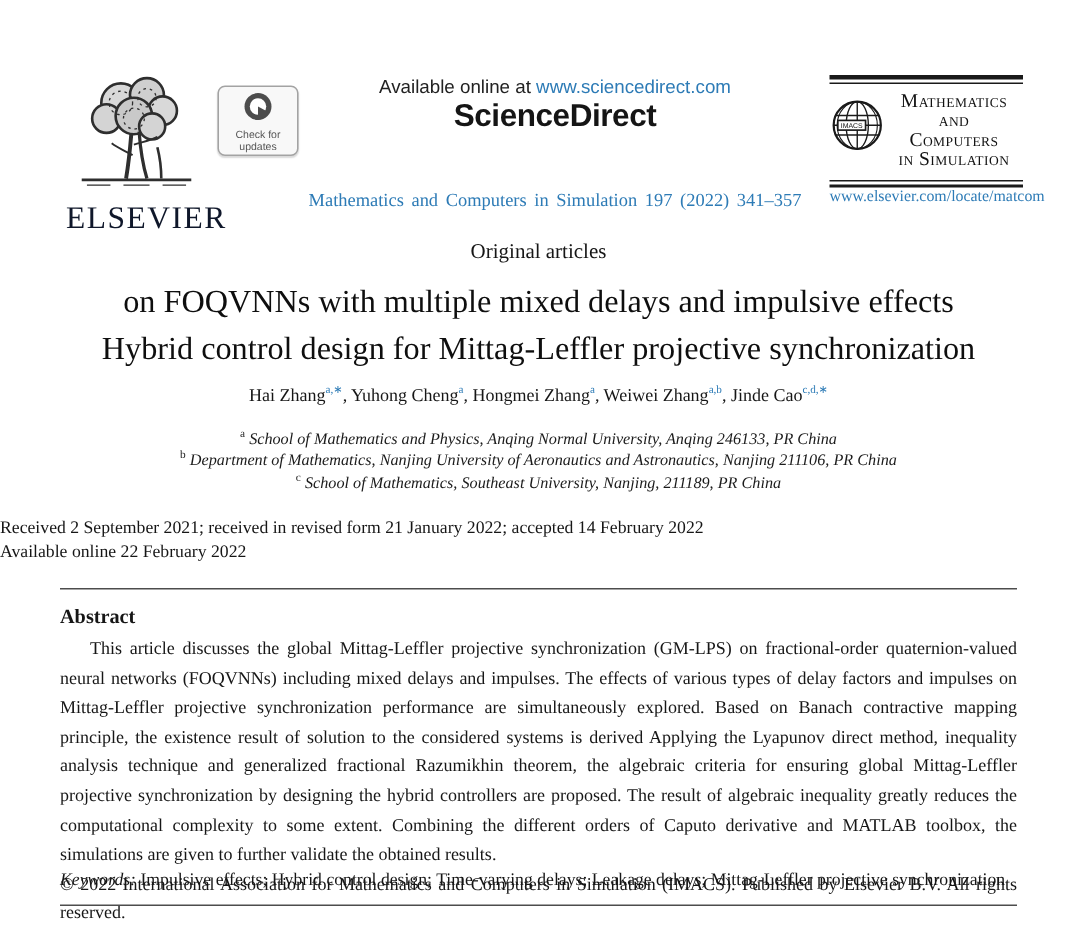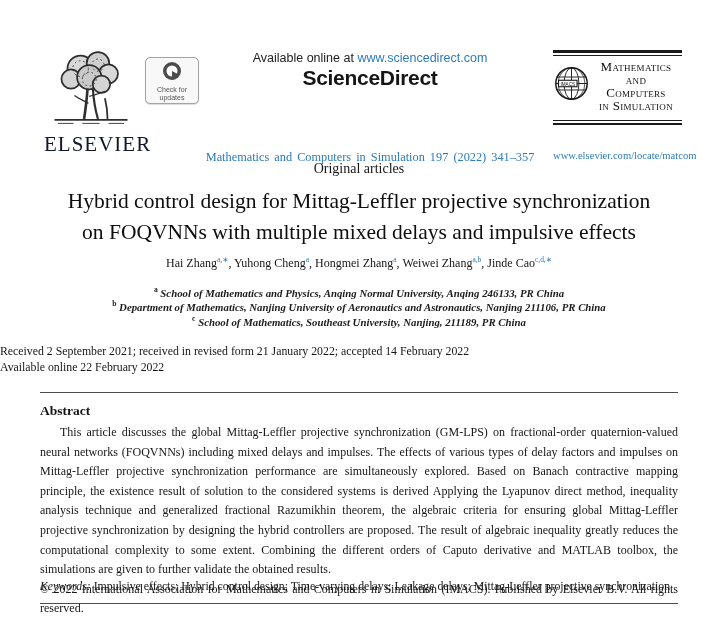--- a/index.html
+++ b/index.html
@@ -8,21 +8,21 @@
     --rule:#4d4d4d;
   }
   *{margin:0;padding:0;box-sizing:border-box;}
   html,body{background:#ffffff;}
   body{
     width:718px;height:618px;position:relative;overflow:hidden;
     font-family:"Liberation Serif", serif;color:var(--ink);
   }
   .abs{position:absolute;}
   .sans{font-family:"Liberation Sans", sans-serif;}
-  .teal{color:var(--link);margin-top:24px;}
+  .teal{color:var(--link);}
 
   
   .elsevier-wrap{left:44px;top:46px;width:94px;text-align:center;}
   .elsevier-name{font-size:21px;letter-spacing:1px;margin-top:2px;color:#0f172a;}
 
   .check-badge{
     left:145px;top:57px;width:54px;height:47px;background:#f8f8f8;
     border:1.5px solid #a3a3a3;border-radius:5px;text-align:center;padding-top:3px;
     box-shadow:0 1px 1px rgba(0,0,0,.15);cursor:pointer;
   }
@@ -39,21 +39,21 @@
   .jrule.thick2{height:2.5px;margin-top:2px;}
   .jbody{display:flex;align-items:center;padding:4px 0 0 0;}
   .jtext{flex:1;text-align:center;font-variant:small-caps;font-size:13px;line-height:13px;letter-spacing:.3px;color:#111;font-weight:500;}
   .journal-url{left:553px;top:126px;width:129px;text-align:center;font-size:10.6px;}
 
   
   .orig-articles{left:0;top:161px;width:718px;text-align:center;font-size:14px;}
   .paper-title{left:0;top:186px;width:718px;text-align:center;font-size:21.5px;line-height:31px;color:#0e0e0e;}
   .authors{left:0;top:256px;width:718px;text-align:center;font-size:12px;}
   .authors sup{font-size:62%;vertical-align:super;color:var(--link);}
-  .affils{left:0;top:286px;width:718px;text-align:center;font-style:italic;font-size:10.8px;line-height:14.4px;color:#1b1b1b;font-weight:bold;}
+  .affils{left:0;top:286px;width:718px;text-align:center;font-style:italic;font-size:10.8px;line-height:14.4px;color:#1b1b1b;}
   .affils sup{font-size:70%;vertical-align:super;font-style:normal;}
   .received{left:0;top:344px;width:718px;text-align:left;font-size:11.8px;line-height:15.5px;}
 
   .rule-top{left:40px;top:392px;width:638px;border-top:1.6px solid var(--rule);}
   .rule-bottom{left:40px;top:603px;width:638px;border-top:1.6px solid var(--rule);}
 
   
   .abstract-head{left:40px;top:403px;font-size:13.5px;font-weight:bold;}
   .abstract-body{left:40px;top:423px;width:638px;font-size:12px;line-height:19.6px;text-align:justify;}
   .abstract-body p.lead{text-indent:20px;}
@@ -133,22 +133,22 @@
   </div>
   <div class="jrule thin2"></div>
   <div class="jrule thick2"></div>
 </div>
 
 <div class="abs journal-url teal">www.elsevier.com/locate/matcom</div>
 
 <div class="abs orig-articles">Original articles</div>
 
 <div class="abs paper-title">
+  <div>on FOQVNNs with multiple mixed delays and impulsive effects</div>
   <div>Hybrid control design for Mittag-Leffler projective synchronization</div>
-  <div>on FOQVNNs with multiple mixed delays and impulsive effects</div>
 </div>
 
 <div class="abs authors"><span><span>Hai Zhang</span><sup>a,∗</sup><span>, </span></span><span><span>Yuhong Cheng</span><sup>a</sup><span>, </span></span><span><span>Hongmei Zhang</span><sup>a</sup><span>, </span></span><span><span>Weiwei Zhang</span><sup>a,b</sup><span>, </span></span><span><span>Jinde Cao</span><sup>c,d,∗</sup><span></span></span></div>
 
 <div class="abs affils">
   <div><sup>a</sup><span> School of Mathematics and Physics, Anqing Normal University, Anqing 246133, PR China</span></div>
   <div><sup>b</sup><span> Department of Mathematics, Nanjing University of Aeronautics and Astronautics, Nanjing 211106, PR China</span></div>
   <div><sup>c</sup><span> School of Mathematics, Southeast University, Nanjing, 211189, PR China</span></div>
 </div>
 

